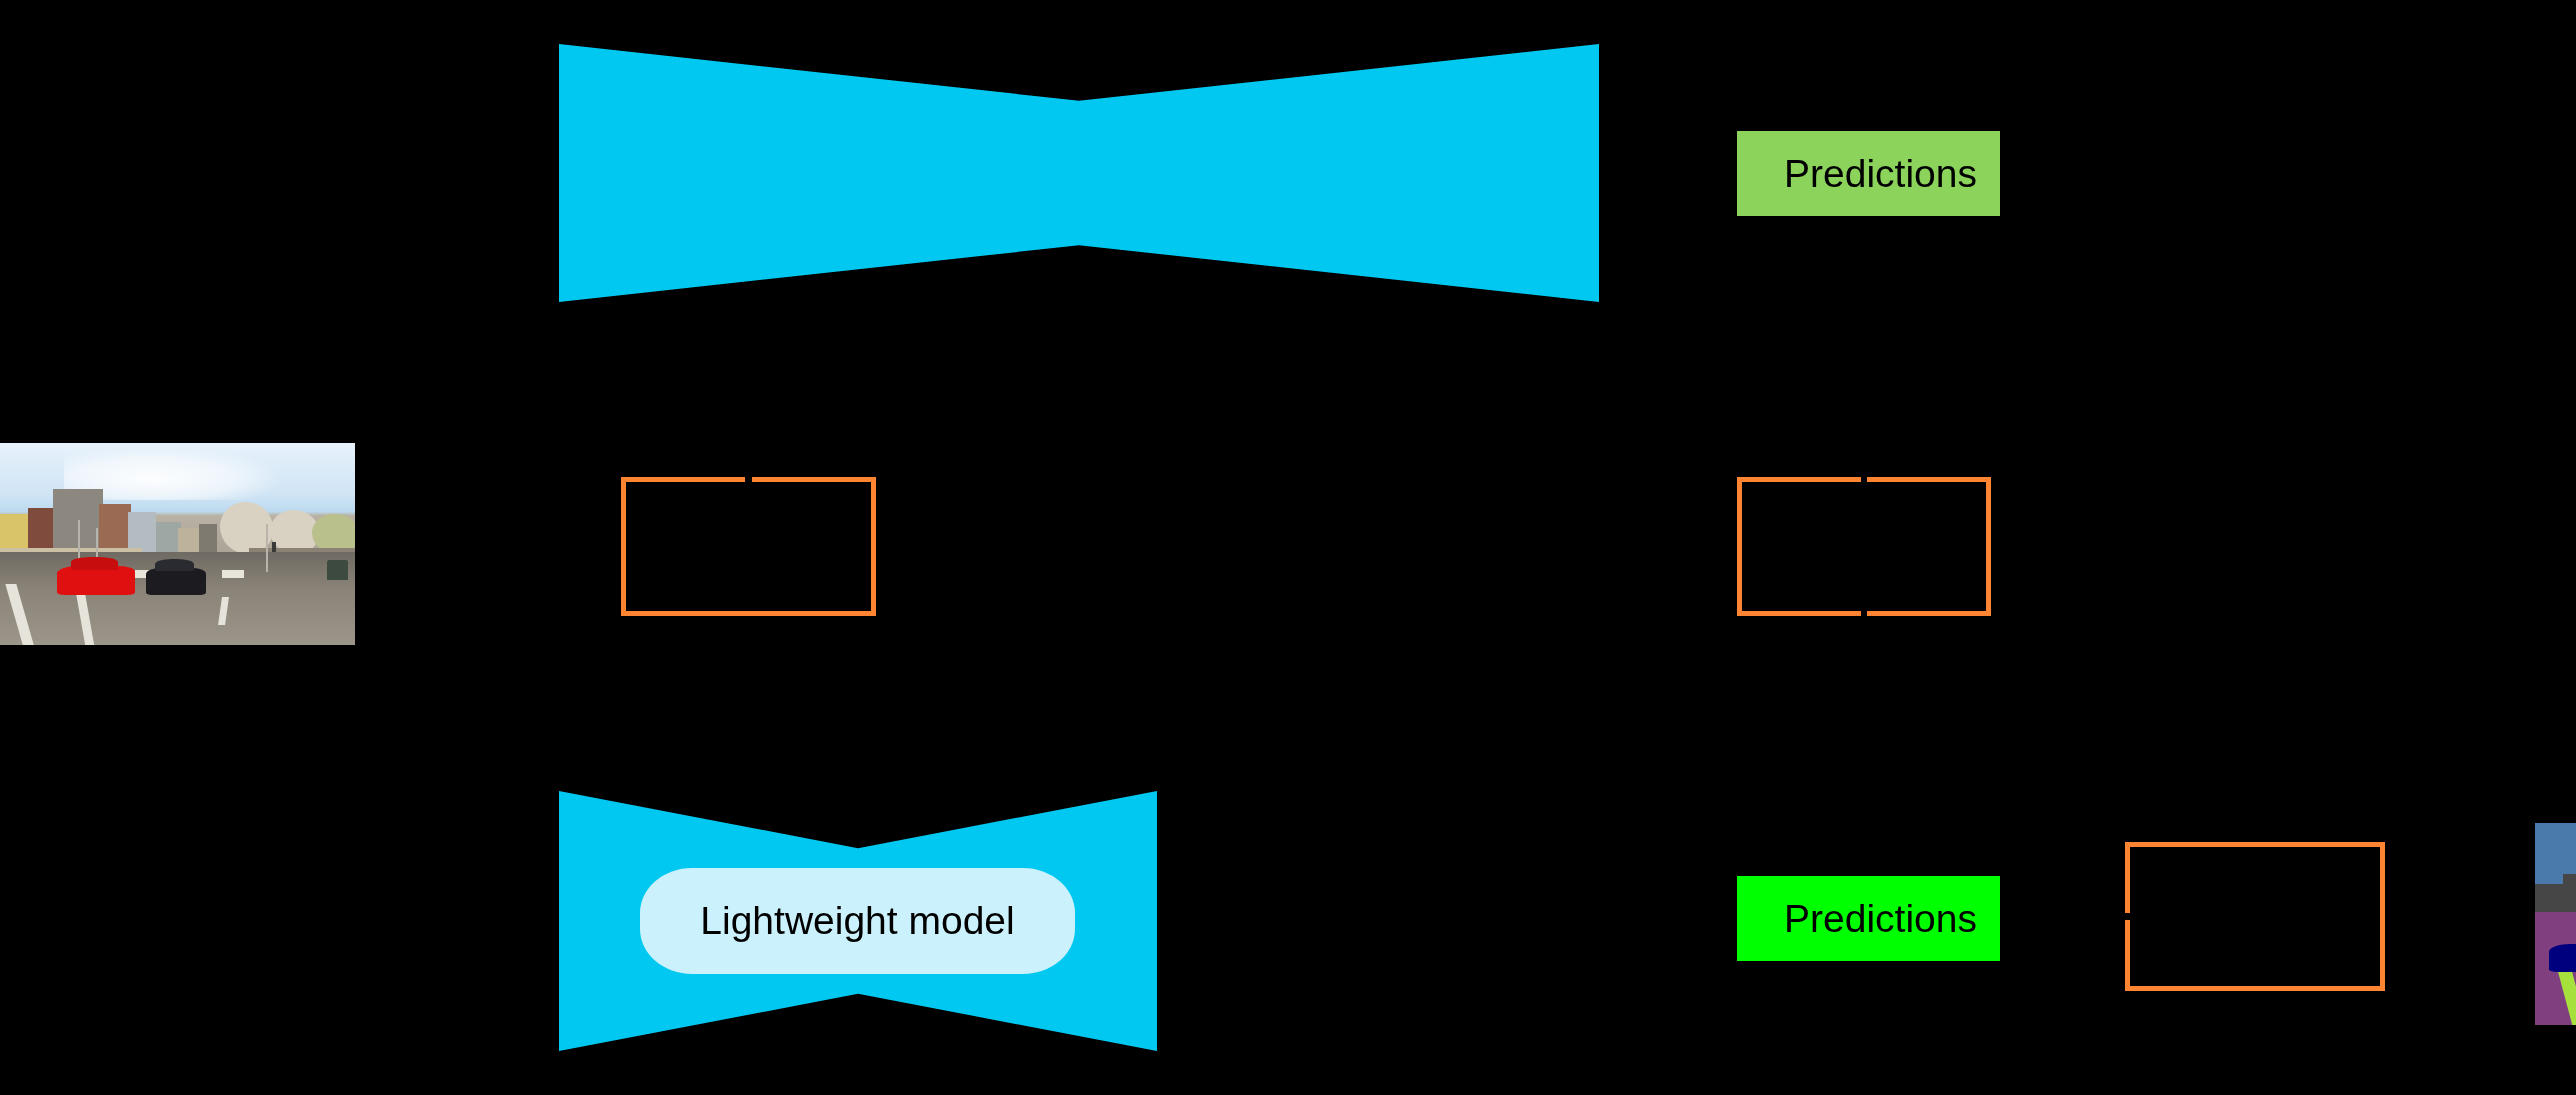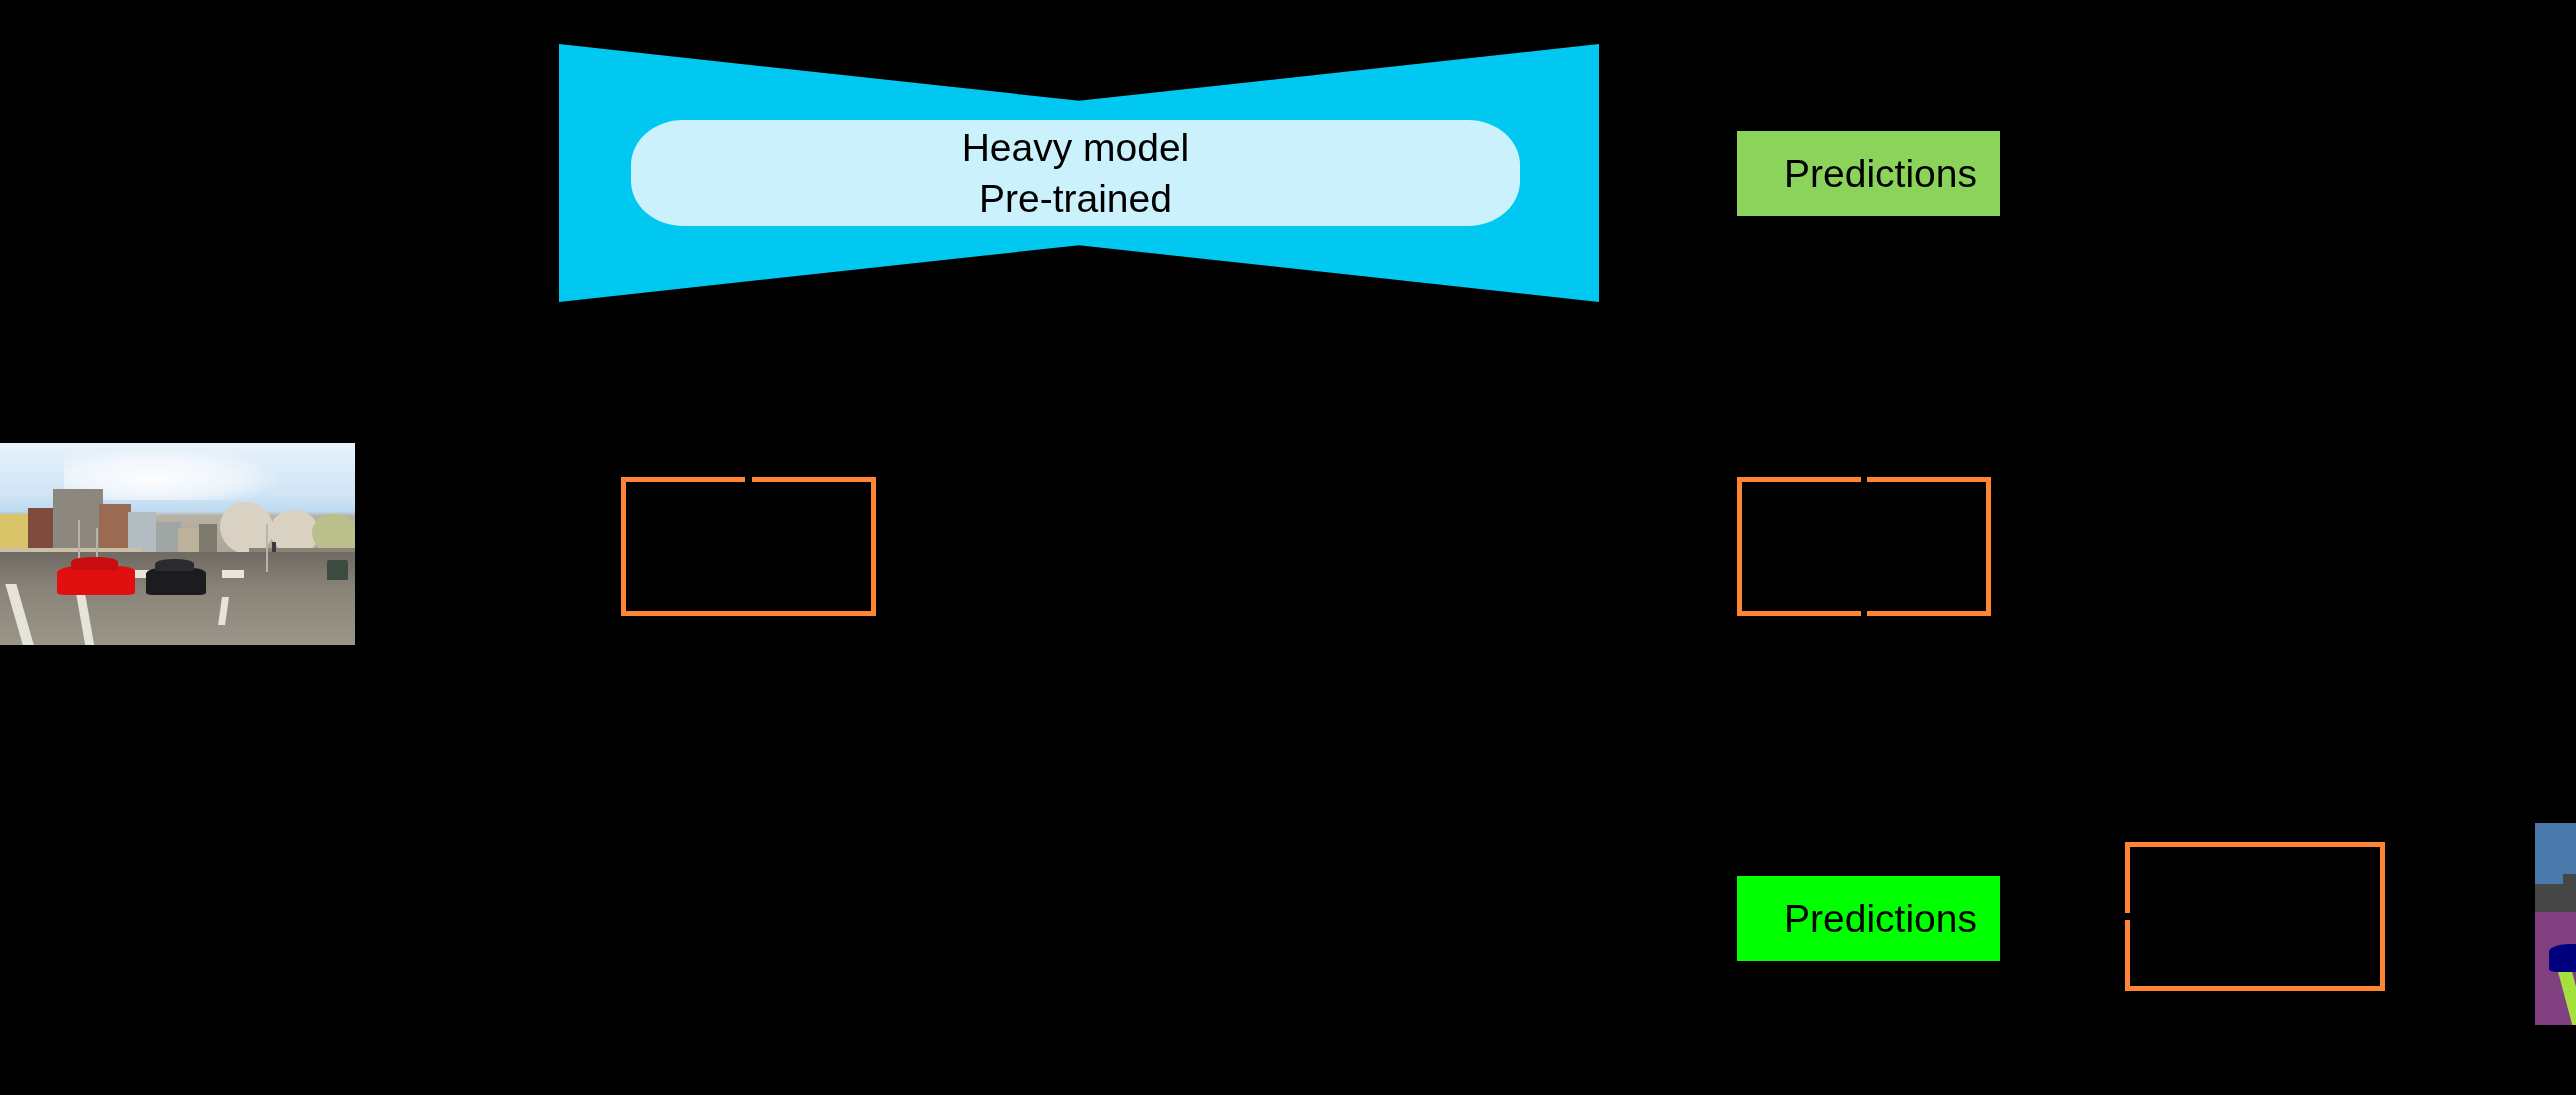--- a/index.html
+++ b/index.html
@@ -243,22 +243,20 @@
   }
   #seg-scene .sm-long { left: 8%;  bottom: 0;   width: 4%;  height: 34%; transform: skewX(15deg); }
 </style>
 </head>
 <body>
 
 <div id="canvas">
 
   <div class="hourglass" id="heavy-model">
     <div class="shape"></div>
-    <div class="inner-box">Heavy model
-Pre-trained</div>
   </div>
 
   <div class="prediction-chip" id="predictions-teacher">
     <span>Predictions</span>
   </div>
 
   <div class="picture" id="rgb-scene">
     <div class="sky-cloud"></div>
     <div class="bldg b1"></div>
     <div class="bldg b2"></div>
@@ -297,20 +295,24 @@
     <span class="notch top"></span>
     <span class="notch bottom"></span>
     <span></span>
   </div>
 
   <div class="orange-frame" id="frame-student-output">
     <span class="notch left"></span>
     <span></span>
   </div>
 
+  <div class="hourglass" id="lightweight-model">
+    <div class="shape"></div>
+    <div class="inner-box">Lightweight model</div>
+  </div>
 
   <div class="prediction-chip" id="predictions-student">
     <span>Predictions</span>
   </div>
 
   <div class="picture" id="seg-scene">
     <div class="seg-building sb1"></div>
     <div class="seg-building sb2"></div>
 
     <div class="seg-sidewalk-l"></div>

